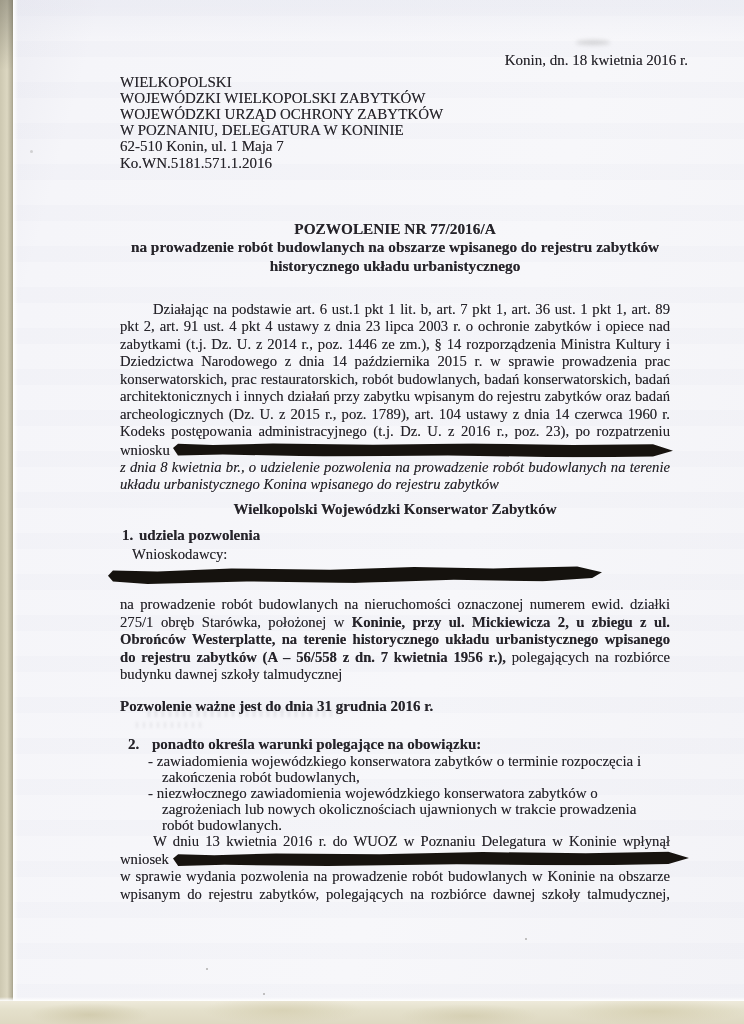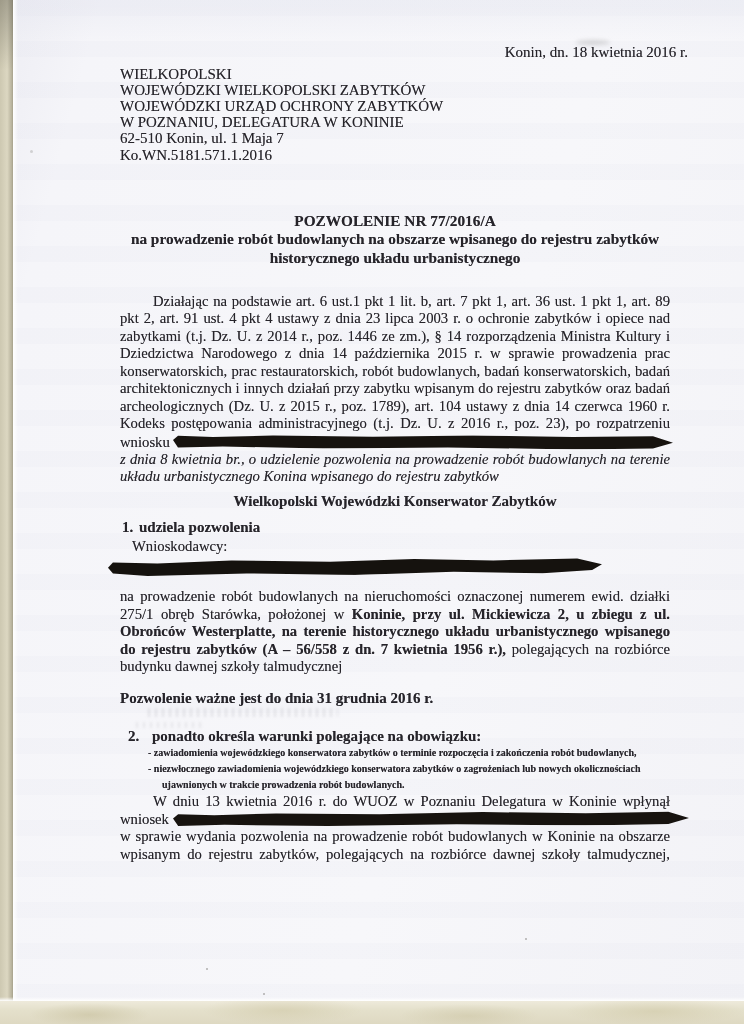--- a/index.html
+++ b/index.html
@@ -52,21 +52,21 @@
   .smudge-ghost{ 
     position:absolute;left:148px;top:708px;width:190px;height:9px;
     background:repeating-linear-gradient(90deg, rgba(128,128,136,.38) 0 2px, rgba(128,128,136,0) 2px 7px);
     filter:blur(1.6px);opacity:.55;
   }
   .smudge-ghost.g2{top:722px;left:136px;width:70px;height:6px;opacity:.4;}
   .smudge-soft{position:absolute;left:576px;top:40px;width:34px;height:5px;border-radius:50%;
     background:rgba(150,148,150,.35);filter:blur(2px);}
 
   
-  .col{position:absolute;left:120px;top:44px;width:550px;
+  .col{position:absolute;left:120px;top:52px;width:550px;
        font-size:14.7px;line-height:17.5px;
        text-shadow:0 0 .5px rgba(40,38,44,.5);}
   .date{width:568px;text-align:right;font-size:15px;white-space:nowrap;}
   .letterhead{margin-top:4px;font-size:15px;line-height:16.2px;}
   .title{margin-top:49px;width:550px;text-align:center;font-weight:bold;
          font-size:15.3px;line-height:18.7px;}
   .p-just{text-align:justify;}
   .p-just-all{text-align:justify;text-align-last:justify;}
   .p1a{margin-top:25px;text-indent:33px;}
   .barline{white-space:nowrap;line-height:18px;font-family:Liberation Serif, serif;}
@@ -74,21 +74,21 @@
   .authority{margin-top:7px;text-align:center;font-weight:bold;font-size:15px;}
   .item{display:flex;font-weight:bold;font-size:15px;line-height:16.5px;}
   .item .num{flex:none;}
   .item1 .num{margin-left:2px;width:15px;margin-right:2px;}
   .item1{margin-top:9px;}
   .applicant{margin-top:2px;margin-left:12px;}
   .p3{margin-top:13px;}
   .validity{margin-top:14px;font-weight:bold;font-size:15px;}
   .item2{margin-top:21px;}
   .item2 .num{margin-left:8px;width:16px;margin-right:8px;}
-  .conds{margin-left:28px;font-weight:bold;font-size:10px;line-height:16px;}
+  .conds{margin-left:28px;font-weight:normal;font-size:15px;line-height:16px;}
   .cond{padding-left:14px;text-indent:-14px;}
   .uzhead{margin-top:4px;text-align:center;font-weight:bold;font-size:15px;line-height:17px;}
   .p4a{text-indent:33px;}
 
   
   .redact{
     display:inline-block;background:#17130f;vertical-align:-2px;
     clip-path:polygon(0 40%,1% 10%,8% 18%,20% 6%,40% 14%,60% 2%,80% 12%,96% 4%,
                       100% 50%,96% 92%,80% 100%,55% 88%,30% 98%,10% 86%,1% 94%);
   }

